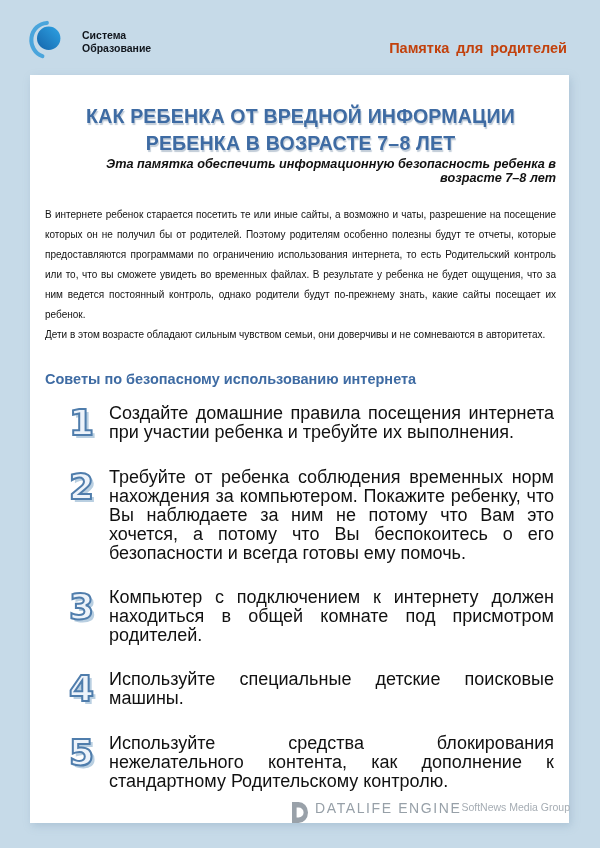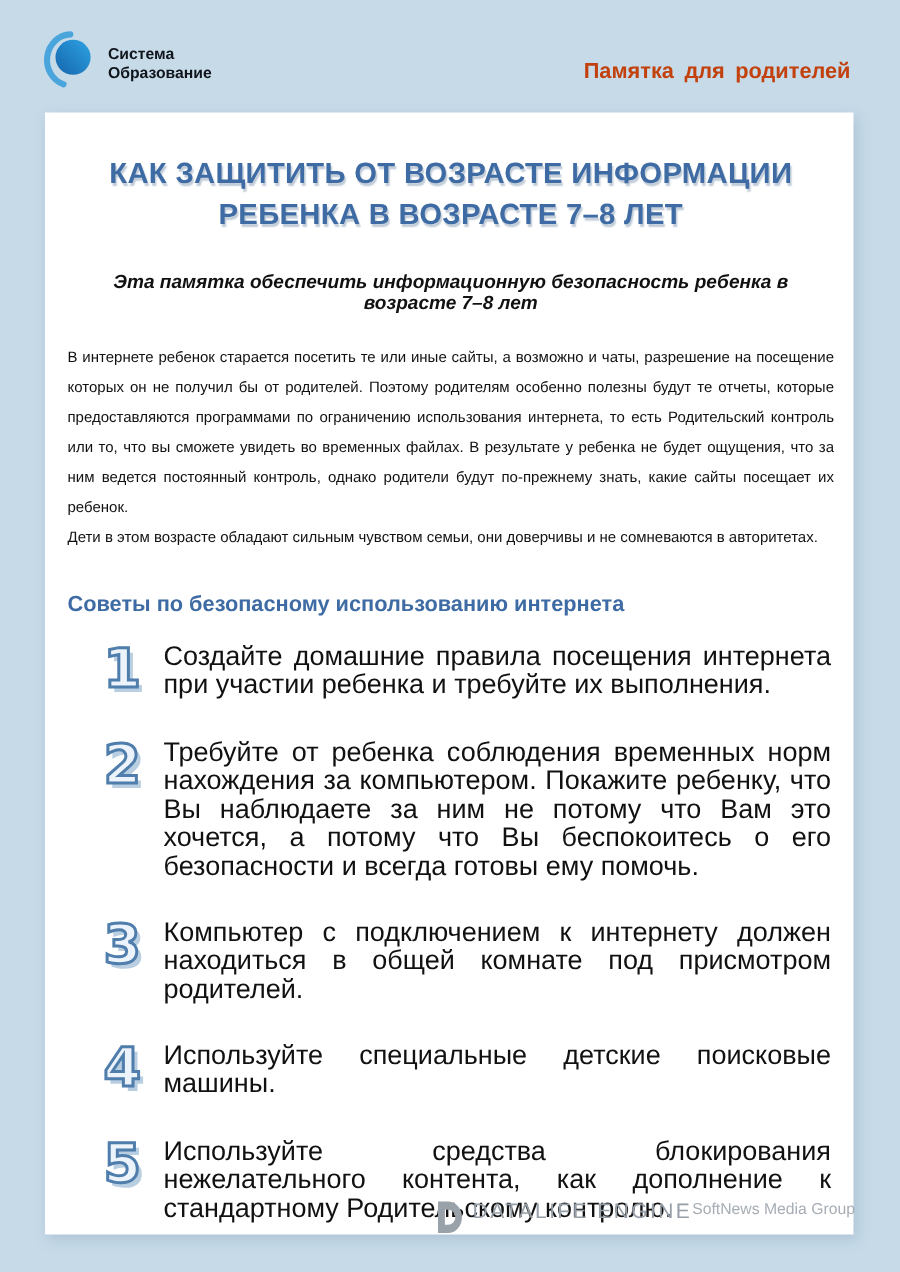--- a/index.html
+++ b/index.html
@@ -7,21 +7,21 @@
   .page {
     width: 600px; height: 848px;
     background: #c6dae8;
     position: relative;
     overflow: hidden;
     font-family: "Liberation Sans", sans-serif;
   }
   
   .brand {
     position: absolute; left: 28px; top: 20px;
-    display: flex; align-items: center; gap: 8px;
+    display: flex; align-items: center; gap: 18px;
   }
   .brand-text {
     font-size: 10.5px; font-weight: bold; color: #10151c; line-height: 13px;
   }
   .header-label {
     position: absolute; right: 33px; top: 40px;
     font-size: 14.5px; font-weight: bold; color: #c2410c;
     word-spacing: 3px;
   }
   
@@ -34,24 +34,23 @@
   }
   .doc-title {
     text-align: center;
     color: #3e6ba3;
     font-weight: bold;
     font-size: 19.5px; line-height: 27px;
     letter-spacing: 0.2px;
     text-shadow: 1px 2px 1px rgba(150,168,188,0.6);
   }
   .doc-subtitle {
-    text-align: center;
+    text-align: right;
     font-style: italic; font-weight: bold;
     font-size: 12.7px; color: #111111;
-    margin-top: 24px;
   }
   .body-text {
     margin-top: 20px;
     font-size: 10px; line-height: 20px;
     color: #111111;
     text-align: justify;
   }
   .body-text p { margin: 0; }
   .tips-heading {
     text-align: left;
@@ -115,21 +114,21 @@
     <span class="brand-text">
       <span>Система</span><br>
       <span>Образование</span>
     </span>
   </div>
   <div class="header-label">Памятка для родителей</div>
 
   <div class="card">
 
     <div class="doc-title">
-      <span>КАК ЗАЩИТИТЬ ОТ ВОЗРАСТЕ ИНФОРМАЦИИ</span><br>
+      <span>КАК РЕБЕНКА ОТ ВРЕДНОЙ ИНФОРМАЦИИ</span><br>
       <span>РЕБЕНКА В ВОЗРАСТЕ 7–8 ЛЕТ</span>
     </div>
 
     <div class="doc-subtitle">Эта памятка обеспечить информационную безопасность ребенка в возрасте 7–8 лет</div>
 
     <div class="body-text">
       <p>В интернете ребенок старается посетить те или иные сайты, а возможно и чаты, разрешение на посещение которых он не получил бы от родителей. Поэтому родителям особенно полезны будут те отчеты, которые предоставляются программами по ограничению использования интернета, то есть Родительский контроль или то, что вы сможете увидеть во временных файлах. В результате у ребенка не будет ощущения, что за ним ведется постоянный контроль, однако родители будут по-прежнему знать, какие сайты посещает их ребенок.</p>
       <p>Дети в этом возрасте обладают сильным чувством семьи, они доверчивы и не сомневаются в авторитетах.</p>
     </div>
 

